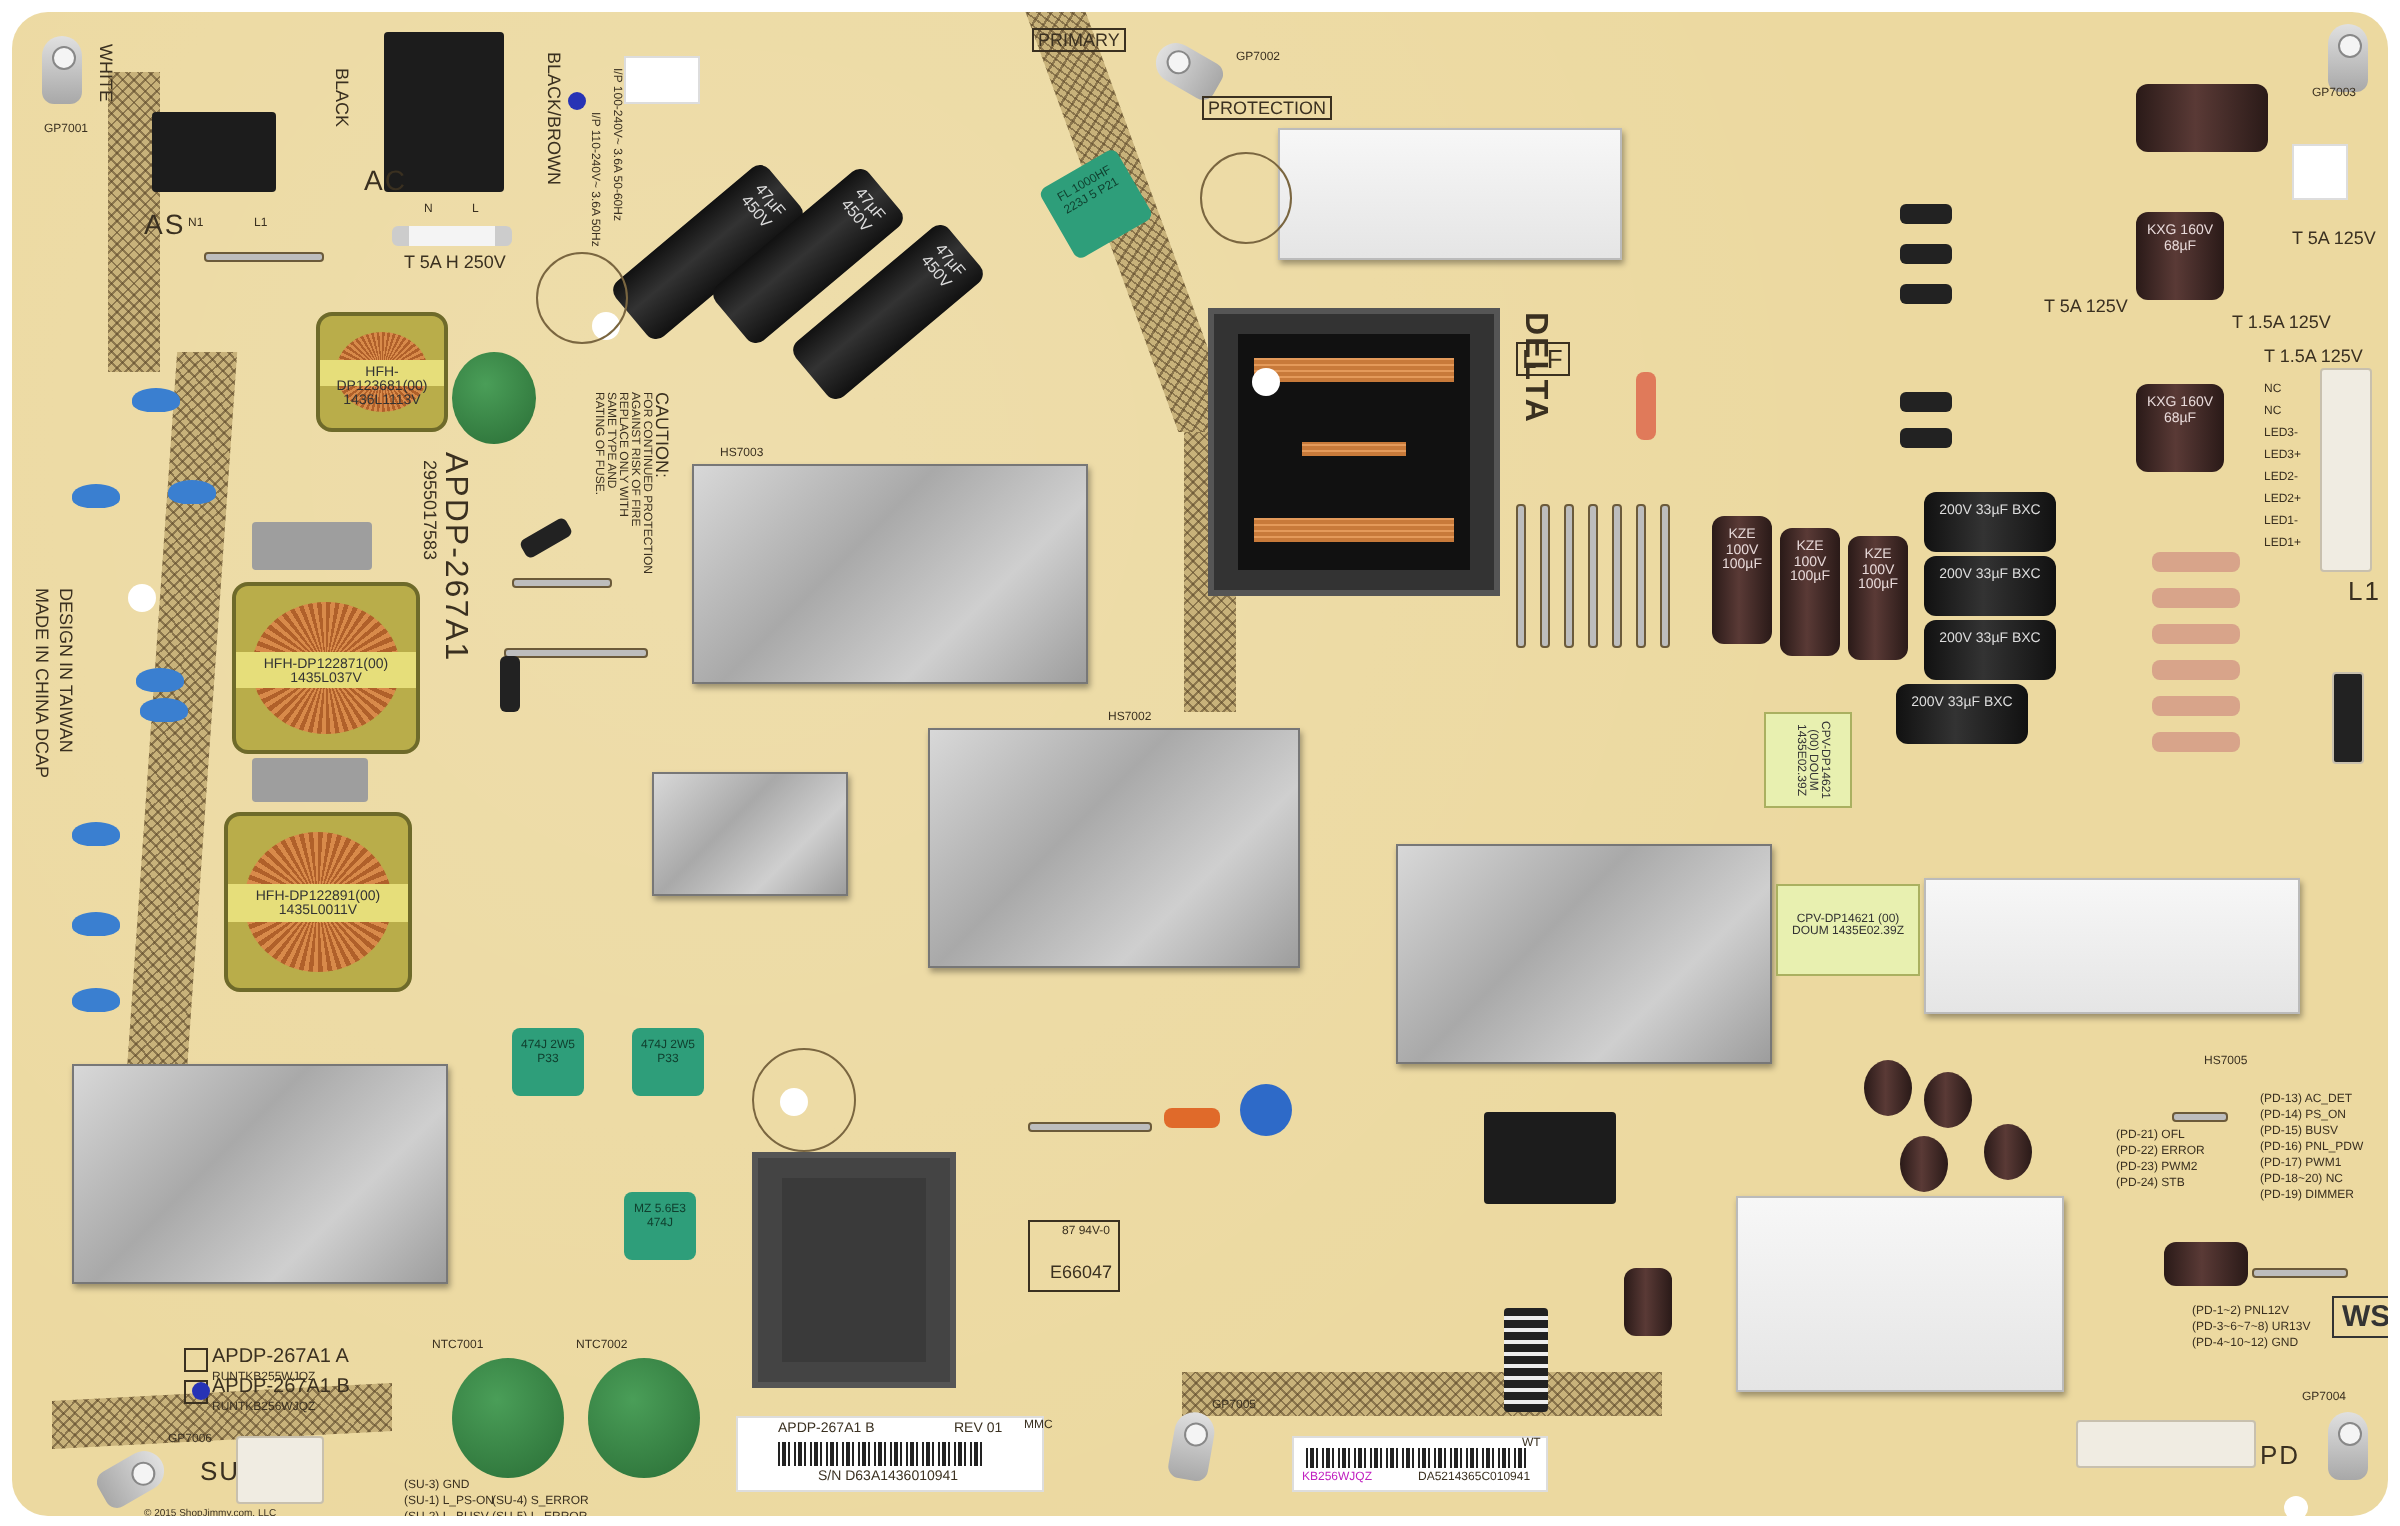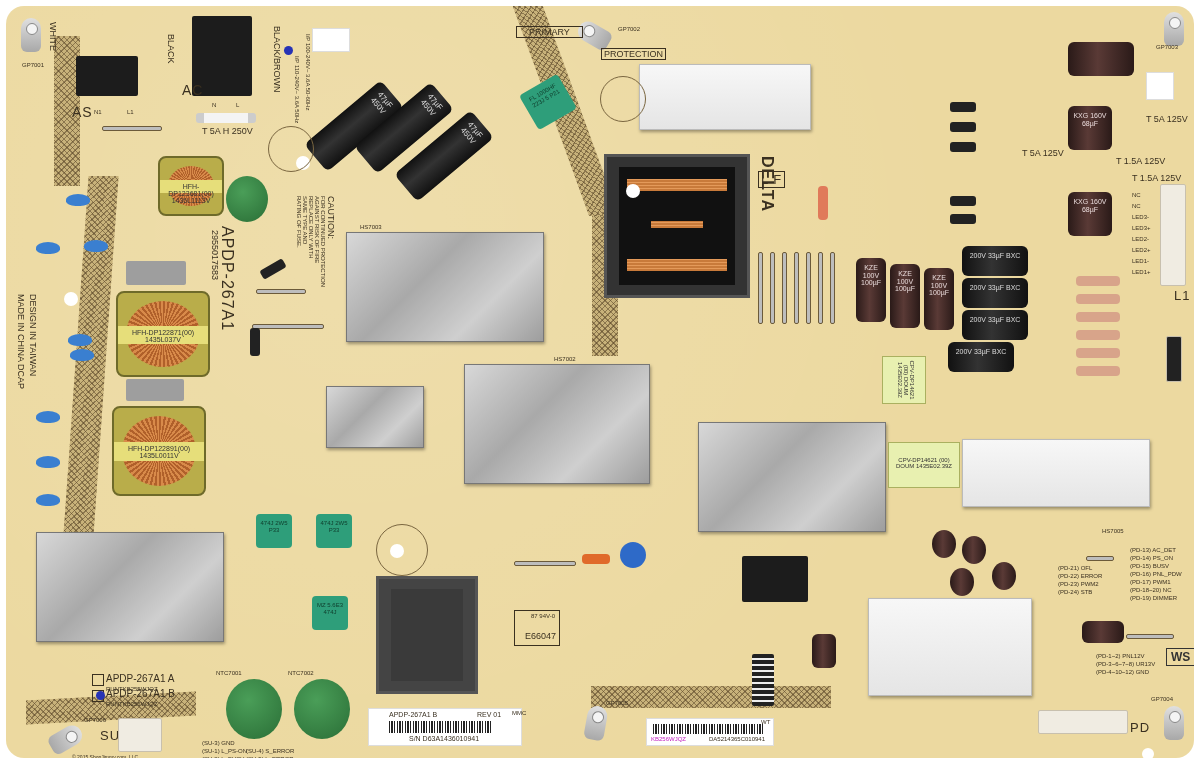--- a/index.html
+++ b/index.html
@@ -33,21 +33,21 @@
   .hole{position:absolute;border-radius:50%;background:#fff;}
   .ring{position:absolute;border-radius:50%;border:1px solid #7a6640;}
   .lug{position:absolute;width:20px;height:34px;background:linear-gradient(180deg,#e0e0e0,#a8a8a8);border-radius:10px 10px 6px 6px;}
   .lug:after{content:"";position:absolute;left:5px;top:5px;width:10px;height:10px;border-radius:50%;background:#f4f4f4;border:1px solid #888;}
   .jumper{position:absolute;height:3px;background:#bdbdbd;border:1px solid #6b5a3a;border-radius:2px;}
   .vjumper{position:absolute;width:3px;background:#bdbdbd;border:1px solid #6b5a3a;border-radius:2px;}
   .resistor{position:absolute;background:#e07a5a;border-radius:4px;}
   .diode{position:absolute;background:#222;border-radius:3px;}
   .ic-label{position:absolute;background:#e8f0b0;border:1px solid #aab060;color:#333;font-size:6px;text-align:center;}
   .bluedot{position:absolute;width:9px;height:9px;border-radius:50%;background:#2733b5;}
-  .arrow-ws{position:absolute;border:1px solid #333;font-size:12px;font-weight:bold;color:#333;padding:1px 4px;}
+  .arrow-ws{position:absolute;border:1px solid #333;font-size:15px;font-weight:bold;color:#333;padding:1px 4px;}
 </style>
 </head>
 <body>
 
 <div class="board">
 
   <div class="hatch" style="left:48px;top:30px;width:26px;height:150px;"></div>
   <div class="hatch" style="left:70px;top:170px;width:30px;height:360px;transform:skewX(-4deg);"></div>
   <div class="hatch" style="left:20px;top:690px;width:170px;height:24px;transform:skewY(-3deg);"></div>
   <div class="hatch" style="left:545px;top:0px;width:30px;height:210px;transform:skewX(20deg);"></div>
@@ -87,21 +87,21 @@
 
   <div style="position:absolute;left:190px;top:107px;width:60px;height:10px;background:linear-gradient(90deg,#ccc 0 14%,#f4f4f4 14% 86%,#ccc 86%);border-radius:3px;"></div>
   <div class="silk md" style="left:196px;top:120px;">T 5A H 250V</div>
 
   <div class="cap black" style="left:330px;top:70px;width:36px;height:100px;transform:rotate(50deg);">47µF 450V</div>
   <div class="cap black" style="left:380px;top:72px;width:36px;height:100px;transform:rotate(50deg);">47µF 450V</div>
   <div class="cap black" style="left:420px;top:100px;width:36px;height:100px;transform:rotate(50deg);">47µF 450V</div>
 
   <div class="cap green" style="left:520px;top:76px;width:44px;height:40px;font-size:6px;transform:rotate(-30deg);">FL 1000HF 223J 5 P21</div>
 
-  <div class="silk md" style="left:510px;top:20px;border:1px solid #3a3020;padding:0 12px;">PRIMARY</div>
+  <div class="silk md" style="left:510px;top:8px;border:1px solid #3a3020;padding:0 2px;">PRIMARY</div>
   <div class="silk md" style="left:595px;top:42px;border:1px solid #3a3020;padding:0 2px;">PROTECTION</div>
 
   <div class="heatsink white" style="left:633px;top:58px;width:170px;height:64px;"></div>
 
   <div class="transformer" style="left:598px;top:148px;width:140px;height:138px;">
     <div class="win"></div>
     <div class="cu" style="top:22px;"></div>
     <div class="cu" style="top:64px;left:44px;right:44px;height:7px;"></div>
     <div class="cu" style="top:102px;"></div>
   </div>

